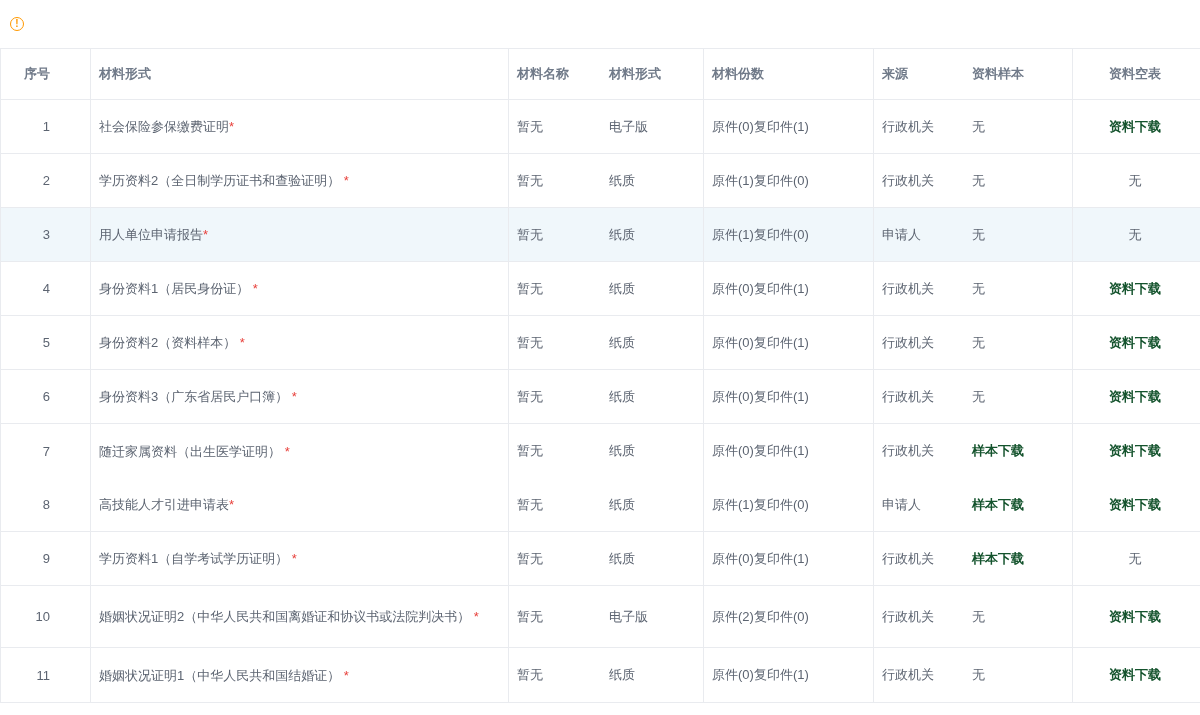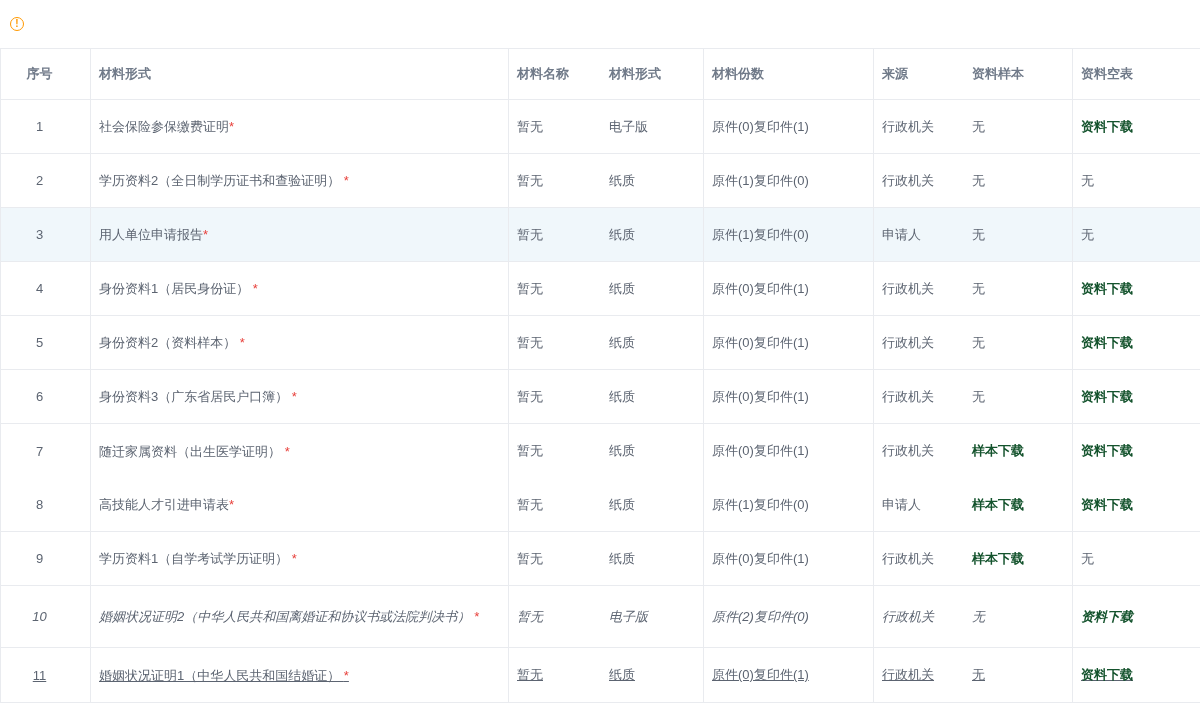--- a/index.html
+++ b/index.html
@@ -12,34 +12,34 @@
     display: inline-flex; align-items: center; justify-content: center;
     width: 14px; height: 14px; border: 1px solid #ff9900; border-radius: 50%;
     font-size: 10px; font-weight: 700; line-height: 1; margin-right: 6px; color: #ff9900; flex: 0 0 auto;
   }
 
   
   table { width: 1200px; table-layout: fixed; border-spacing: 0; border: 1px solid #e9ebef; margin-top: 12px; }
   th, td { font-weight: 400; text-align: left; vertical-align: middle; padding: 0 8px; border-bottom: 1px solid #e9ebef; overflow: hidden; }
   thead th { height: 51px; color: #707a89; font-weight: 700; font-size: 13px; background: #fff; }
   tbody td { height: 54px; color: #5c6471; }
-  tbody tr.tall td { height: 62px; font-style: italic; }
+  tbody tr.tall td { height: 62px; }
   tbody tr.no-divider td { border-bottom: none; }
-  tbody tr:last-child td { border-bottom: none; text-decoration: underline; }
+  tbody tr:last-child td { border-bottom: none; }
   tbody tr.hl td { background: #f0f7fb; }
 
   
   th:nth-child(1), td:nth-child(1),
   th:nth-child(2), td:nth-child(2),
   th:nth-child(4), td:nth-child(4),
   th:nth-child(5), td:nth-child(5),
   th:nth-child(7), td:nth-child(7) { border-right: 1px solid #e9ebef; }
 
-  .c-idx { text-align: center; padding-right: 20px; }
-  .c-blank { text-align: left; padding-right: 12px; }
+  .c-idx { text-align: right; padding-right: 40px; }
+  .c-blank { text-align: center; padding-right: 12px; }
   .star { color: #e8413c; }
   .dl-link { color: #14532d; font-weight: 700; cursor: pointer; }
   td .cellwrap { line-height: 19px; }
 </style>
 </head>
 <body>
 
 <div class="notice">
   <span class="warn-ic">!</span>
 </div>

